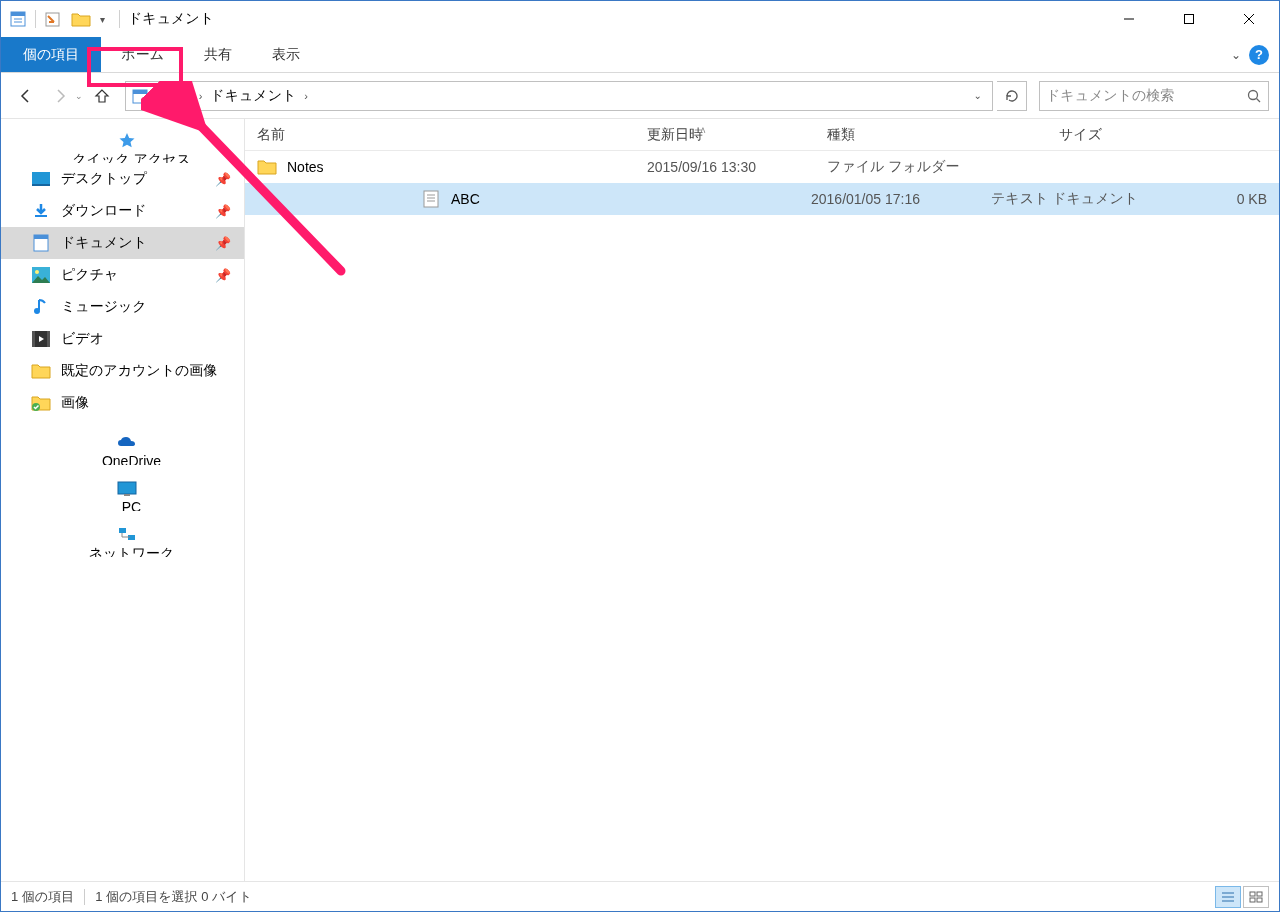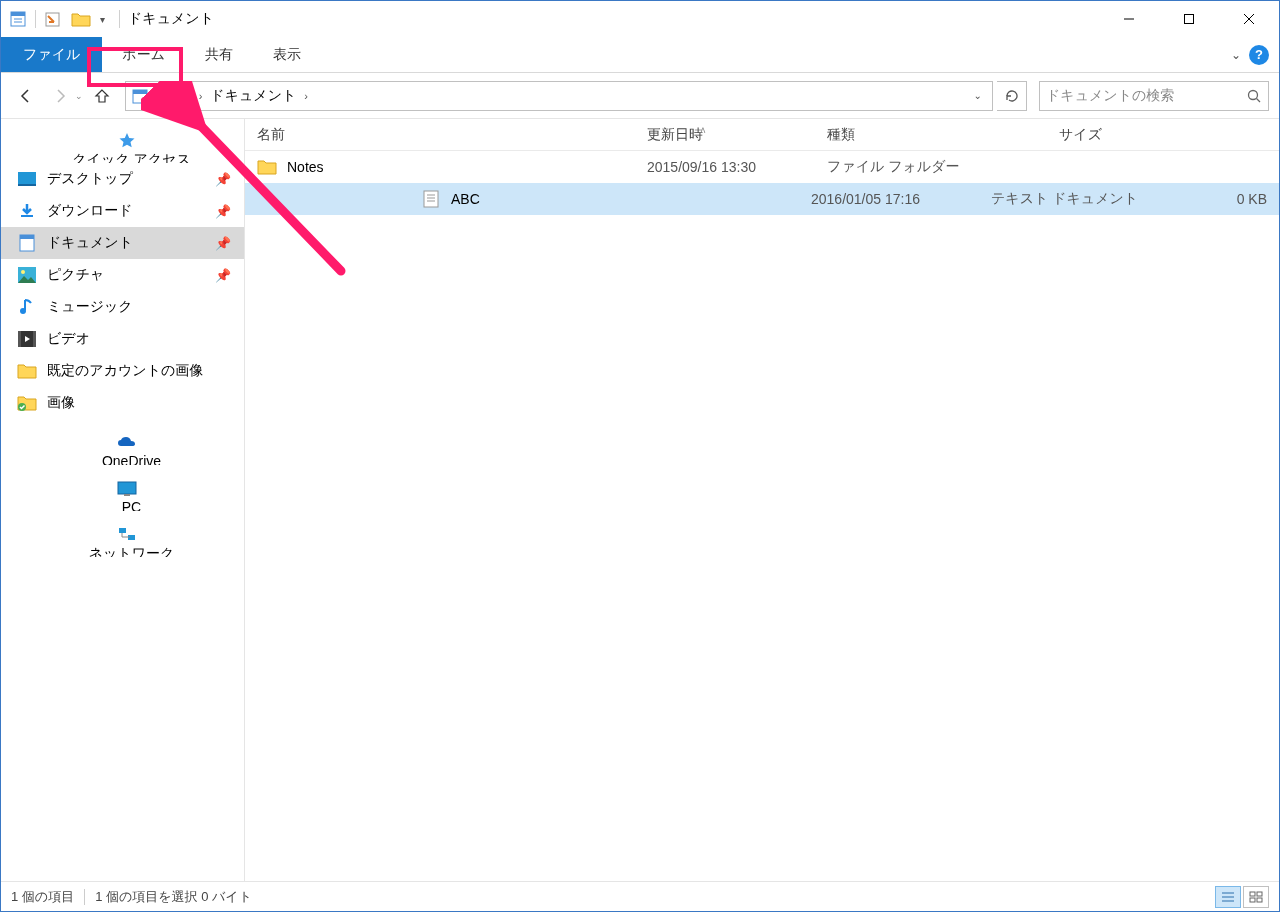--- a/index.html
+++ b/index.html
@@ -41,21 +41,21 @@
   .refresh-btn { width: 30px; height: 30px; border: 1px solid #c0c0c0; border-left: none; display: flex; align-items: center; justify-content: center; margin-right: 8px; margin-left: -8px; }
   .search-bar { width: 230px; height: 30px; border: 1px solid #c0c0c0; display: flex; align-items: center; padding: 0 6px; }
   .search-ph { font-size: 14px; color: #888; flex: 1; }
   .search-icon { color: #666; }
 
   
   .body { flex: 1; display: flex; overflow: hidden; }
 
   
   .sidebar { width: 244px; border-right: 1px solid #e5e5e5; padding: 12px 0; overflow-y: auto; }
-  .tree-item { display: flex; align-items: center; height: 32px; padding-left: 16px; font-size: 14px; color: #000; position: relative; white-space: nowrap; overflow: hidden; }
+  .tree-item { display: flex; align-items: center; height: 32px; padding-left: 30px; font-size: 14px; color: #000; position: relative; white-space: nowrap; overflow: hidden; }
   .tree-item.selected { background: #d9d9d9; }
   .tree-item .pin { position: absolute; right: 12px; color: #9e9e9e; font-size: 13px; }
   .tree-item .t-icon { width: 20px; height: 20px; margin-right: 10px; display: flex; align-items: center; justify-content: center; flex-shrink: 0; }
   .tree-group { padding-left: 18px; flex-direction: column; }
   .tree-spacer { height: 14px; }
 
   
   .main { flex: 1; display: flex; flex-direction: column; }
   .col-headers { height: 32px; display: flex; align-items: center; border-bottom: 1px solid #eaeaea; font-size: 14px; color: #444; }
   .col { padding-left: 12px; display: flex; align-items: center; height: 100%; border-right: 1px solid transparent; }
@@ -148,21 +148,21 @@
       <div class="win-btn">
         <svg viewBox="0 0 12 12">
             <line x1="1" y1="1" x2="11" y2="11" stroke="#000" stroke-width="1"></line>
             <line x1="11" y1="1" x2="1" y2="11" stroke="#000" stroke-width="1"></line>
           </svg>
       </div>
     </div>
   </div>
 
   <div class="ribbon">
-    <div class="ribbon-tab file">ファイル</div>
+    <div class="ribbon-tab file">個の項目</div>
     <div class="ribbon-tab">ホーム</div>
     <div class="ribbon-tab">共有</div>
     <div class="ribbon-tab">表示</div>
     <div class="ribbon-right">
       <span class="collapse-btn">⌄</span>
       <div class="help-btn">?</div>
     </div>
   </div>
 
   <div class="navbar">

